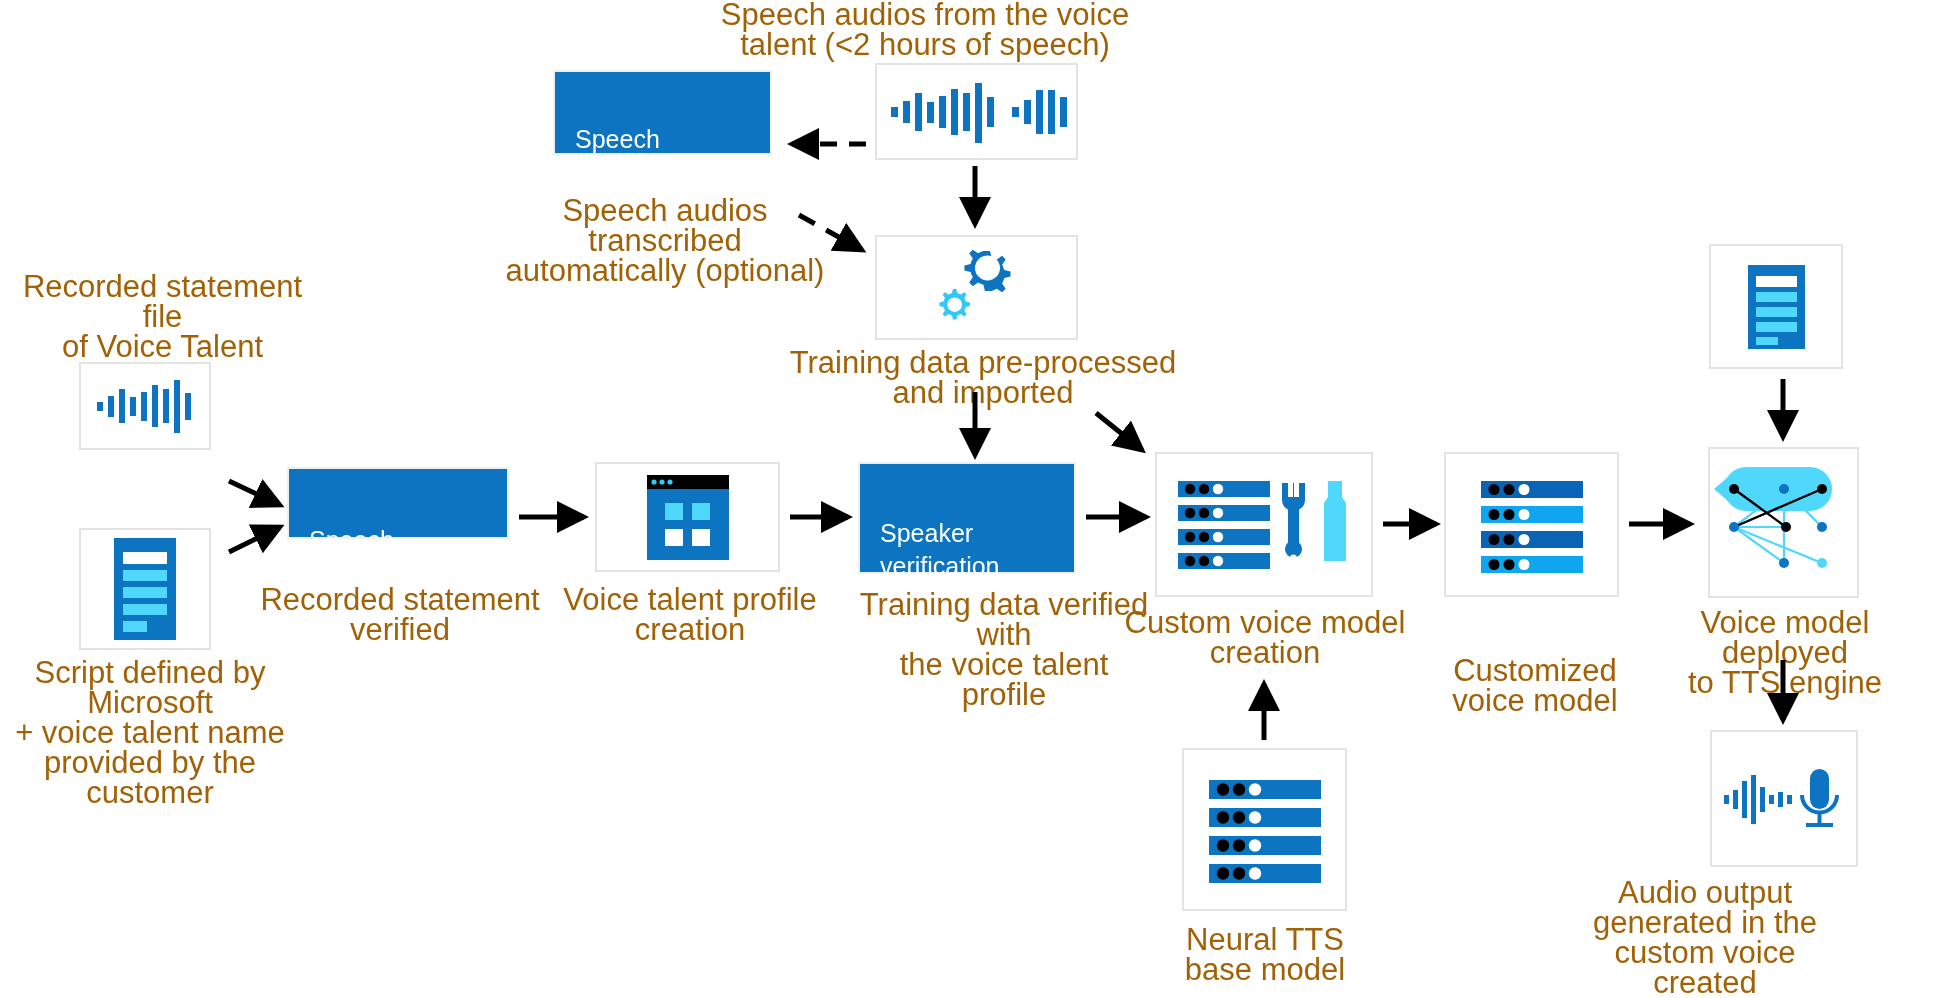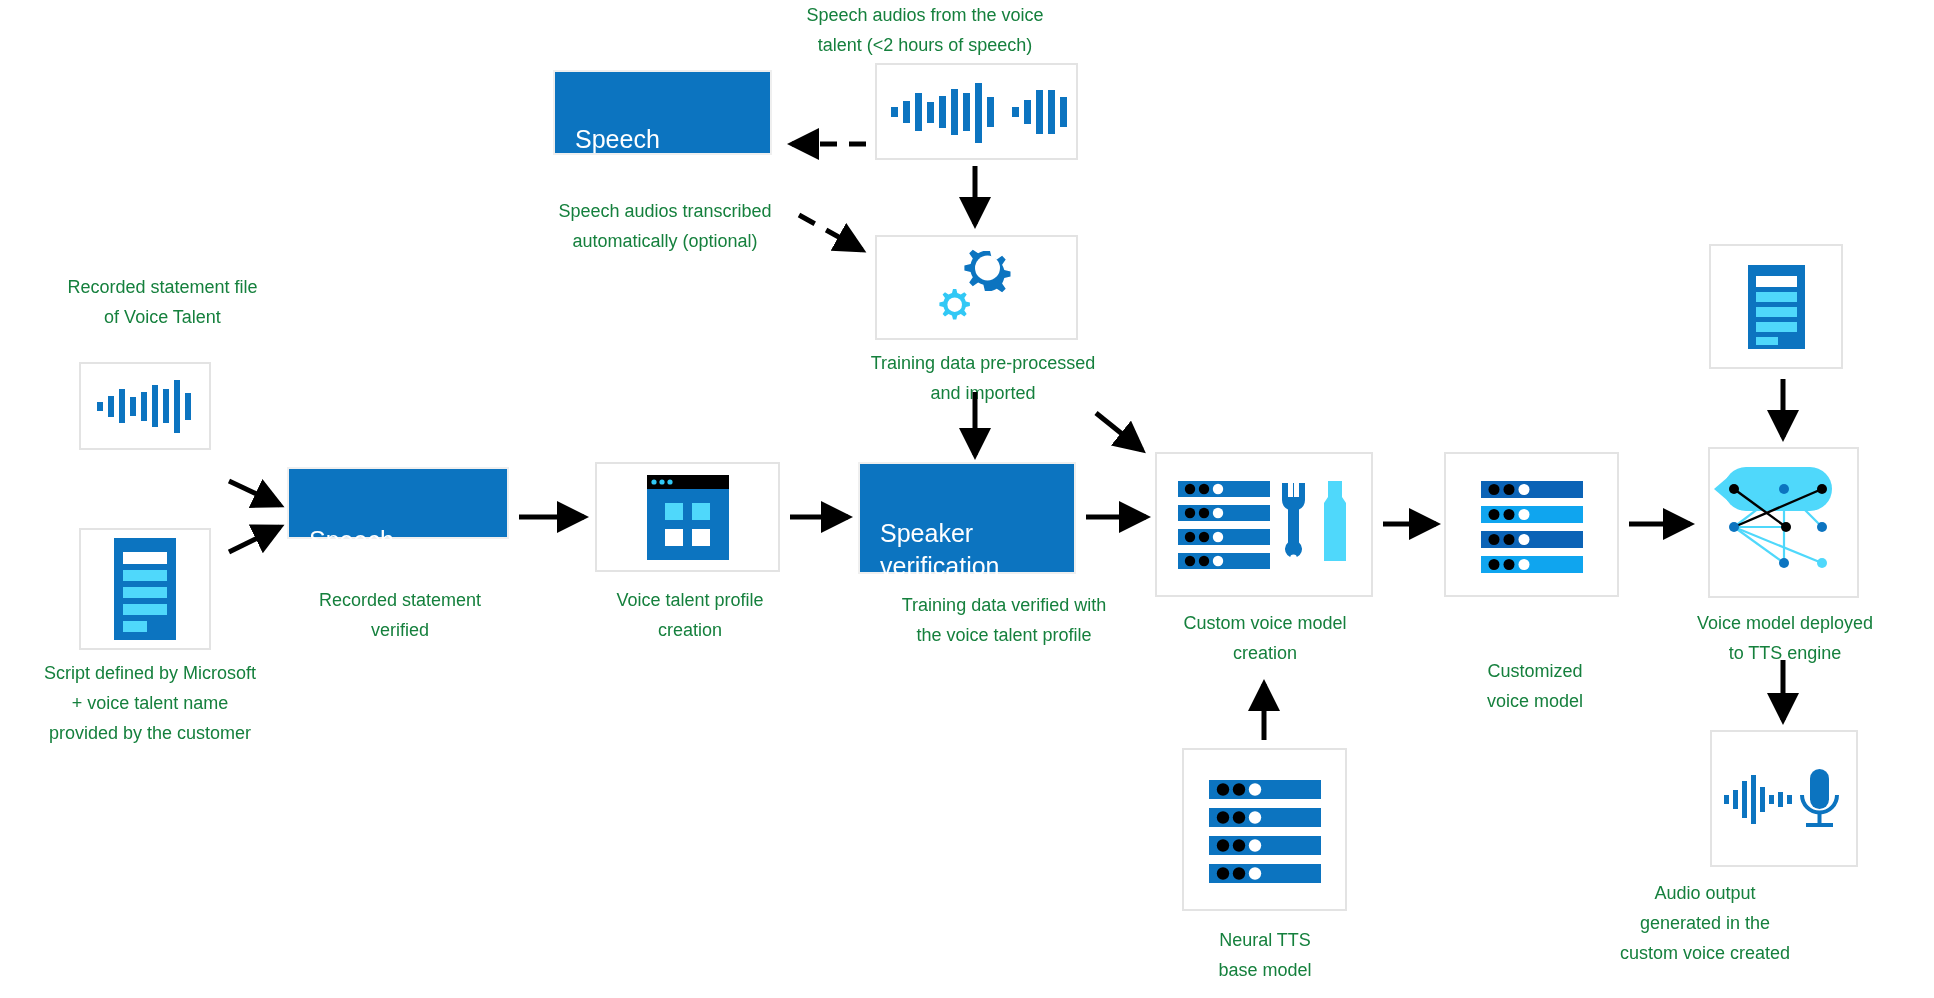--- a/index.html
+++ b/index.html
@@ -11,23 +11,23 @@
   #stage{
     position:relative;
     width:1934px;
     height:998px;
     overflow:hidden;
     background:#ffffff;
   }
   .cap{
     position:absolute;
     text-align:center;
-    font-size:18px;
+    font-size:31px;
     line-height:30px;
-    color:#15803d;
+    color:#a16207;
     white-space:pre-line;
   }
   .iconbox{
     position:absolute;
     border:2px solid #e3e3e3;
     background:#ffffff;
     box-sizing:border-box;
     display:flex;
     align-items:center;
     justify-content:center;

